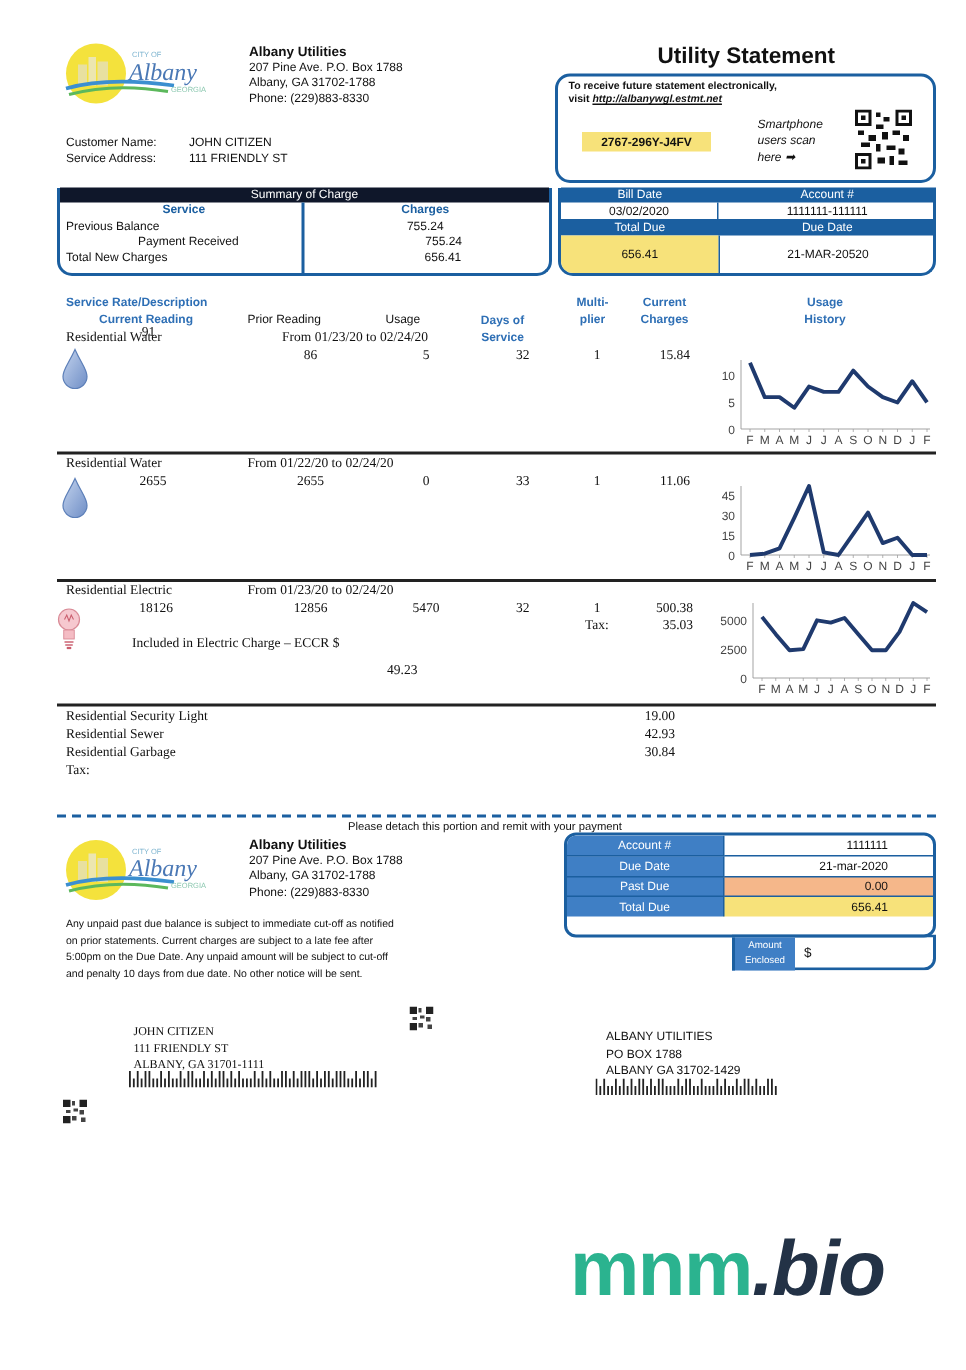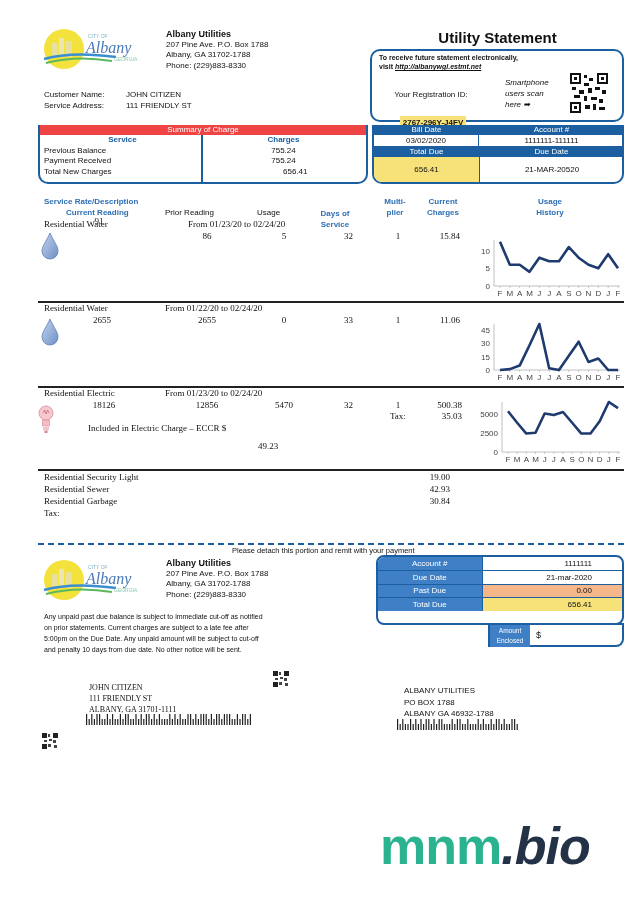--- a/index.html
+++ b/index.html
@@ -20,21 +20,21 @@
 
   .ebox { border: 2px solid #1b5fa0; border-radius: 10px; }
   .ebox .line1 { font-size: 7px; font-weight: bold; }
   .ebox .url { font-size: 7px; font-weight: bold; font-style: italic; text-decoration: underline; }
   .regid-lbl { font-size: 8px; text-align: center; }
   .regid { background: #f7e27a; font-size: 8px; font-weight: bold; text-align: center; padding: 2px 0; }
   .scan { font-size: 8px; font-style: italic; line-height: 11px; }
 
   
   .summary { border: 2px solid #1b5fa0; border-top: none; border-radius: 0 0 10px 10px; }
-  .bar-head { background: #ef4444; color: #fff; font-size: 8px; text-align: center; height: 10px; line-height: 10px; }
+  .bar-head { background: #0f172a; color: #fff; font-size: 8px; text-align: center; height: 10px; line-height: 10px; }
   .sumtbl { font-size: 8px; line-height: 10.5px; }
   .sumtbl .col-h { color: #1b5fa0; font-weight: bold; text-align: center; }
 
   .rightbox { border: 2px solid #1b5fa0; border-top: none; border-radius: 0 0 10px 10px; }
 
   
   .colhead { font-size: 8px; font-weight: bold; color: #2e6fb5; text-align: center; line-height: 11px; }
   .colhead.plain { color: #111; font-weight: normal; }
   .row-text { font-family: "Liberation Serif", serif; font-size: 9px; line-height: 11px; }
   .sep { height: 1.5px; background: #222; }
@@ -85,21 +85,21 @@
 </div>
 
 <div class="abs title" style="left:370px;top:29px;width:255px;">Utility Statement</div>
 
 <div class="abs ebox" style="left:370px;top:49px;width:254px;height:73px;">
   <div class="abs line1" style="left:7px;top:3px;">To receive future statement electronically,</div>
   <div class="abs line1" style="left:7px;top:12px;">
     <span>visit </span><span class="url">http://albanywgl.estmt.net</span>
   </div>
   <div class="abs regid-lbl" style="left:18px;top:39px;width:82px;">Your Registration ID:</div>
-  <div class="abs regid" style="left:16px;top:65px;width:66px;margin-left:12px;">2767-296Y-J4FV</div>
+  <div class="abs regid" style="left:16px;top:37px;width:86px;">2767-296Y-J4FV</div>
   <div class="abs scan" style="left:133px;top:26px;">
     <div>Smartphone</div>
     <div>users scan</div>
     <div><span>here</span> <span>➡</span></div>
   </div>
   <svg class="abs" style="left:198px;top:22px;" width="38" height="40" viewBox="0 0 38 40">
     <rect x="0" y="0" width="11" height="11" fill="#111"></rect>
       <rect x="2" y="2" width="7" height="7" fill="#fff"></rect>
       <rect x="4" y="4" width="3" height="3" fill="#111"></rect>
     <rect x="27" y="0" width="11" height="11" fill="#111"></rect>
@@ -131,21 +131,21 @@
   <div class="abs" style="left:161px;top:10px;width:1.5px;height:47px;background:#1b5fa0;"></div>
   <div class="abs sumtbl" style="left:4px;top:10px;width:322px;">
     <div style="display:flex;">
         <div class="col-h" style="width:157px;">Service</div>
         <div class="col-h" style="width:165px;">Charges</div>
       </div>
     <div style="display:flex;">
         <div style="width:157px;">Previous Balance</div>
         <div style="width:165px;text-align:center;">755.24</div>
       </div>
-    <div style="display:flex;">
+    <div style="display:flex;margin-left:48px;">
         <div style="width:157px;">Payment Received</div>
         <div style="width:165px;text-align:center;">755.24</div>
       </div>
     <div style="display:flex;gap:46px;">
         <div style="width:157px;">Total New Charges</div>
         <div style="width:165px;text-align:center;">656.41</div>
       </div>
   </div>
 </div>
 
@@ -539,21 +539,21 @@
     <rect x="7" y="6" width="3" height="2" fill="#444"></rect>
     <rect x="2" y="7" width="3" height="2" fill="#444"></rect>
   <rect x="11" y="7" width="3" height="3" fill="#444"></rect>
     <rect x="6" y="11" width="3" height="3" fill="#444"></rect>
     <rect x="12" y="12" width="3" height="3" fill="#444"></rect>
 </svg>
 
 <div class="abs addr2" style="left:404px;top:685px;">
   <div>ALBANY UTILITIES</div>
   <div>PO BOX 1788</div>
-  <div>ALBANY GA 46932-1788</div>
+  <div>ALBANY GA 31702-1429</div>
 </div>
 <svg class="abs barcode" id="barcode2" style="left:397px;top:719px;" width="132" height="11">
     <rect x="0" y="0" width="1.2" height="11" fill="#222"></rect>
     <rect x="2.6" y="5" width="1.2" height="6" fill="#222"></rect>
     <rect x="5.2" y="0" width="1.2" height="11" fill="#222"></rect>
     <rect x="7.800000000000001" y="5" width="1.2" height="6" fill="#222"></rect>
     <rect x="10.4" y="5" width="1.2" height="6" fill="#222"></rect>
     <rect x="13" y="0" width="1.2" height="11" fill="#222"></rect>
     <rect x="15.6" y="5" width="1.2" height="6" fill="#222"></rect>
     <rect x="18.2" y="0" width="1.2" height="11" fill="#222"></rect>

